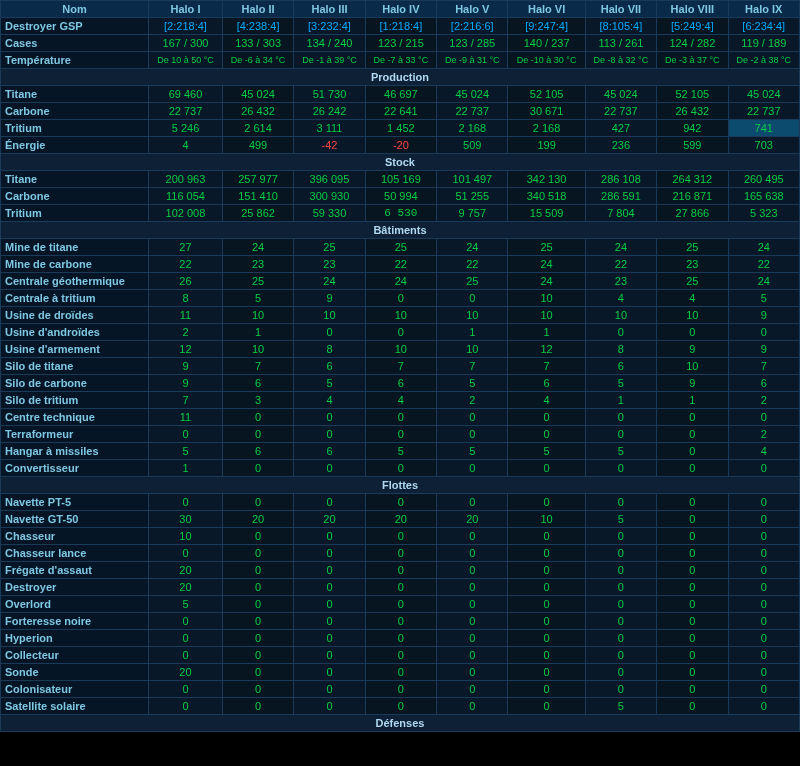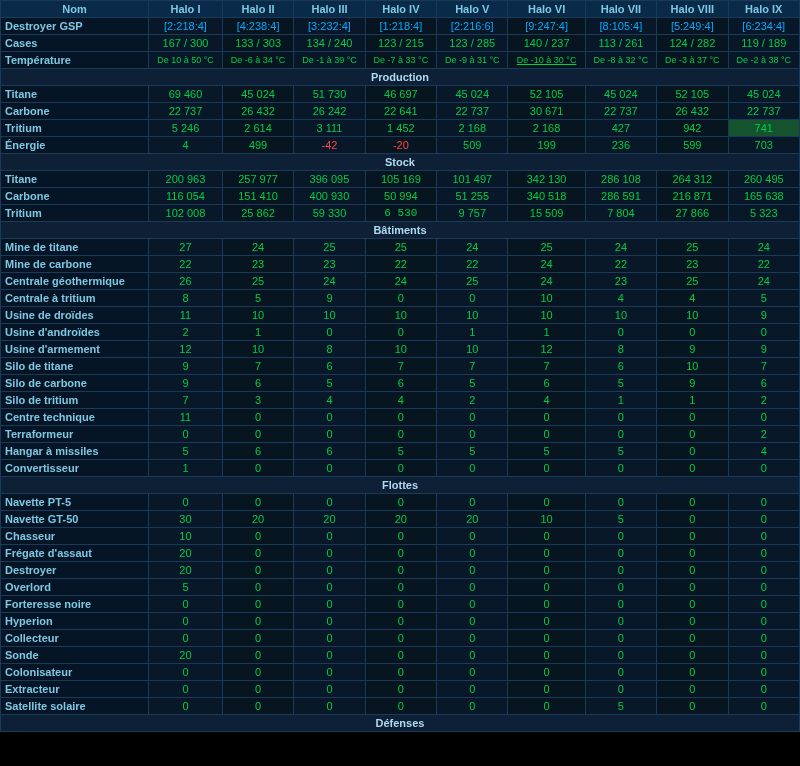--- a/index.html
+++ b/index.html
@@ -70,21 +70,21 @@
         <td style="background: rgb(7, 21, 32); color: rgb(0, 204, 68);">124 / 282</td>
         <td style="background: rgb(8, 24, 40); color: rgb(0, 204, 68);">119 / 189</td>
       </tr>
       <tr>
         <td class="row-label" style="color: rgb(126, 200, 227);">Température</td>
         <td style="background: rgb(8, 24, 40); color: rgb(0, 204, 68); font-size: 9px;">De 10 à 50 °C</td>
         <td style="background: rgb(7, 21, 32); color: rgb(0, 204, 68); font-size: 9px;">De -6 à 34 °C</td>
         <td style="background: rgb(8, 24, 40); color: rgb(0, 204, 68); font-size: 9px;">De -1 à 39 °C</td>
         <td style="background: rgb(7, 21, 32); color: rgb(0, 204, 68); font-size: 9px;">De -7 à 33 °C</td>
         <td style="background: rgb(8, 24, 40); color: rgb(0, 204, 68); font-size: 9px;">De -9 à 31 °C</td>
-        <td style="background: rgb(7, 21, 32); color: rgb(0, 204, 68); font-size: 9px; text-decoration: underline;">De -10 à 30 °C</td>
+        <td style="background: rgb(7, 21, 32); color: rgb(0, 204, 68); font-size: 9px;">De -10 à 30 °C</td>
         <td style="background: rgb(8, 24, 40); color: rgb(0, 204, 68); font-size: 9px;">De -8 à 32 °C</td>
         <td style="background: rgb(7, 21, 32); color: rgb(0, 204, 68); font-size: 9px;">De -3 à 37 °C</td>
         <td style="background: rgb(8, 24, 40); color: rgb(0, 204, 68); font-size: 9px;">De -2 à 38 °C</td>
       </tr>
       <tr>
         <td colspan="10" class="section-span">Production</td>
       </tr>
       <tr>
         <td class="row-label">Titane</td>
         <td style="background: rgb(8, 24, 40); color: rgb(0, 204, 68);">69 460</td>
@@ -112,21 +112,21 @@
       <tr>
         <td class="row-label">Tritium</td>
         <td style="background: rgb(8, 24, 40); color: rgb(0, 204, 68);">5 246</td>
         <td style="background: rgb(7, 21, 32); color: rgb(0, 204, 68);">2 614</td>
         <td style="background: rgb(8, 24, 40); color: rgb(0, 204, 68);">3 111</td>
         <td style="background: rgb(7, 21, 32); color: rgb(0, 204, 68);">1 452</td>
         <td style="background: rgb(8, 24, 40); color: rgb(0, 204, 68);">2 168</td>
         <td style="background: rgb(7, 21, 32); color: rgb(0, 204, 68);">2 168</td>
         <td style="background: rgb(8, 24, 40); color: rgb(0, 204, 68);">427</td>
         <td style="background: rgb(7, 21, 32); color: rgb(0, 204, 68);">942</td>
-        <td style="background: #14532d; color: rgb(0, 204, 68);">741</td>
+        <td style="background: #0c4a6e; color: rgb(0, 204, 68);">741</td>
       </tr>
       <tr>
         <td class="row-label">Énergie</td>
         <td style="background: rgb(8, 24, 40); color: rgb(0, 204, 68);">4</td>
         <td style="background: rgb(7, 21, 32); color: rgb(0, 204, 68);">499</td>
         <td style="background: rgb(8, 24, 40); color: rgb(255, 68, 68);">-42</td>
         <td style="background: rgb(7, 21, 32); color: rgb(255, 68, 68);">-20</td>
         <td style="background: rgb(8, 24, 40); color: rgb(0, 204, 68);">509</td>
         <td style="background: rgb(7, 21, 32); color: rgb(0, 204, 68);">199</td>
         <td style="background: rgb(8, 24, 40); color: rgb(0, 204, 68);">236</td>
@@ -145,21 +145,21 @@
         <td style="background: rgb(8, 24, 40); color: rgb(0, 204, 68);">101 497</td>
         <td style="background: rgb(7, 21, 32); color: rgb(0, 204, 68);">342 130</td>
         <td style="background: rgb(8, 24, 40); color: rgb(0, 204, 68);">286 108</td>
         <td style="background: rgb(7, 21, 32); color: rgb(0, 204, 68);">264 312</td>
         <td style="background: rgb(8, 24, 40); color: rgb(0, 204, 68);">260 495</td>
       </tr>
       <tr>
         <td class="row-label">Carbone</td>
         <td style="background: rgb(8, 24, 40); color: rgb(0, 204, 68);">116 054</td>
         <td style="background: rgb(7, 21, 32); color: rgb(0, 204, 68);">151 410</td>
-        <td style="background: rgb(8, 24, 40); color: rgb(0, 204, 68);">400 930</td>
+        <td style="background: rgb(8, 24, 40); color: rgb(0, 204, 68);">300 930</td>
         <td style="background: rgb(7, 21, 32); color: rgb(0, 204, 68);">50 994</td>
         <td style="background: rgb(8, 24, 40); color: rgb(0, 204, 68);">51 255</td>
         <td style="background: rgb(7, 21, 32); color: rgb(0, 204, 68); text-align: center;">340 518</td>
         <td style="background: rgb(8, 24, 40); color: rgb(0, 204, 68);">286 591</td>
         <td style="background: rgb(7, 21, 32); color: rgb(0, 204, 68);">216 871</td>
         <td style="background: rgb(8, 24, 40); color: rgb(0, 204, 68);">165 638</td>
       </tr>
       <tr>
         <td class="row-label">Tritium</td>
         <td style="background: rgb(8, 24, 40); color: rgb(0, 204, 68);">102 008</td>
@@ -376,20 +376,32 @@
         <td style="background: rgb(7, 21, 32); color: rgb(0, 204, 68);">0</td>
         <td style="background: rgb(8, 24, 40); color: rgb(0, 204, 68);">0</td>
         <td style="background: rgb(7, 21, 32); color: rgb(0, 204, 68);">0</td>
         <td style="background: rgb(8, 24, 40); color: rgb(0, 204, 68);">0</td>
         <td style="background: rgb(7, 21, 32); color: rgb(0, 204, 68);">0</td>
         <td style="background: rgb(8, 24, 40); color: rgb(0, 204, 68);">0</td>
         <td style="background: rgb(7, 21, 32); color: rgb(0, 204, 68);">0</td>
         <td style="background: rgb(8, 24, 40); color: rgb(0, 204, 68);">0</td>
       </tr>
       <tr>
+        <td class="row-label">Chasseur lance</td>
+        <td style="background: rgb(8, 24, 40); color: rgb(0, 204, 68);">0</td>
+        <td style="background: rgb(7, 21, 32); color: rgb(0, 204, 68);">0</td>
+        <td style="background: rgb(8, 24, 40); color: rgb(0, 204, 68);">0</td>
+        <td style="background: rgb(7, 21, 32); color: rgb(0, 204, 68);">0</td>
+        <td style="background: rgb(8, 24, 40); color: rgb(0, 204, 68);">0</td>
+        <td style="background: rgb(7, 21, 32); color: rgb(0, 204, 68);">0</td>
+        <td style="background: rgb(8, 24, 40); color: rgb(0, 204, 68);">0</td>
+        <td style="background: rgb(7, 21, 32); color: rgb(0, 204, 68);">0</td>
+        <td style="background: rgb(8, 24, 40); color: rgb(0, 204, 68);">0</td>
+      </tr>
+      <tr>
         <td class="row-label">Frégate d'assaut</td>
         <td style="background: rgb(8, 24, 40); color: rgb(0, 204, 68);">20</td>
         <td style="background: rgb(7, 21, 32); color: rgb(0, 204, 68);">0</td>
         <td style="background: rgb(8, 24, 40); color: rgb(0, 204, 68);">0</td>
         <td style="background: rgb(7, 21, 32); color: rgb(0, 204, 68);">0</td>
         <td style="background: rgb(8, 24, 40); color: rgb(0, 204, 68);">0</td>
         <td style="background: rgb(7, 21, 32); color: rgb(0, 204, 68);">0</td>
         <td style="background: rgb(8, 24, 40); color: rgb(0, 204, 68);">0</td>
         <td style="background: rgb(7, 21, 32); color: rgb(0, 204, 68);">0</td>
         <td style="background: rgb(8, 24, 40); color: rgb(0, 204, 68);">0</td>
@@ -461,32 +473,20 @@
         <td style="background: rgb(8, 24, 40); color: rgb(0, 204, 68);">0</td>
         <td style="background: rgb(7, 21, 32); color: rgb(0, 204, 68);">0</td>
         <td style="background: rgb(8, 24, 40); color: rgb(0, 204, 68);">0</td>
         <td style="background: rgb(7, 21, 32); color: rgb(0, 204, 68);">0</td>
         <td style="background: rgb(8, 24, 40); color: rgb(0, 204, 68);">0</td>
         <td style="background: rgb(7, 21, 32); color: rgb(0, 204, 68);">0</td>
         <td style="background: rgb(8, 24, 40); color: rgb(0, 204, 68);">0</td>
       </tr>
       <tr>
         <td class="row-label">Colonisateur</td>
-        <td style="background: rgb(8, 24, 40); color: rgb(0, 204, 68);">0</td>
-        <td style="background: rgb(7, 21, 32); color: rgb(0, 204, 68);">0</td>
-        <td style="background: rgb(8, 24, 40); color: rgb(0, 204, 68);">0</td>
-        <td style="background: rgb(7, 21, 32); color: rgb(0, 204, 68);">0</td>
-        <td style="background: rgb(8, 24, 40); color: rgb(0, 204, 68);">0</td>
-        <td style="background: rgb(7, 21, 32); color: rgb(0, 204, 68);">0</td>
-        <td style="background: rgb(8, 24, 40); color: rgb(0, 204, 68);">0</td>
-        <td style="background: rgb(7, 21, 32); color: rgb(0, 204, 68);">0</td>
-        <td style="background: rgb(8, 24, 40); color: rgb(0, 204, 68);">0</td>
-      </tr>
-      <tr>
-        <td class="row-label">Extracteur</td>
         <td style="background: rgb(8, 24, 40); color: rgb(0, 204, 68);">0</td>
         <td style="background: rgb(7, 21, 32); color: rgb(0, 204, 68);">0</td>
         <td style="background: rgb(8, 24, 40); color: rgb(0, 204, 68);">0</td>
         <td style="background: rgb(7, 21, 32); color: rgb(0, 204, 68);">0</td>
         <td style="background: rgb(8, 24, 40); color: rgb(0, 204, 68);">0</td>
         <td style="background: rgb(7, 21, 32); color: rgb(0, 204, 68);">0</td>
         <td style="background: rgb(8, 24, 40); color: rgb(0, 204, 68);">0</td>
         <td style="background: rgb(7, 21, 32); color: rgb(0, 204, 68);">0</td>
         <td style="background: rgb(8, 24, 40); color: rgb(0, 204, 68);">0</td>
       </tr>

